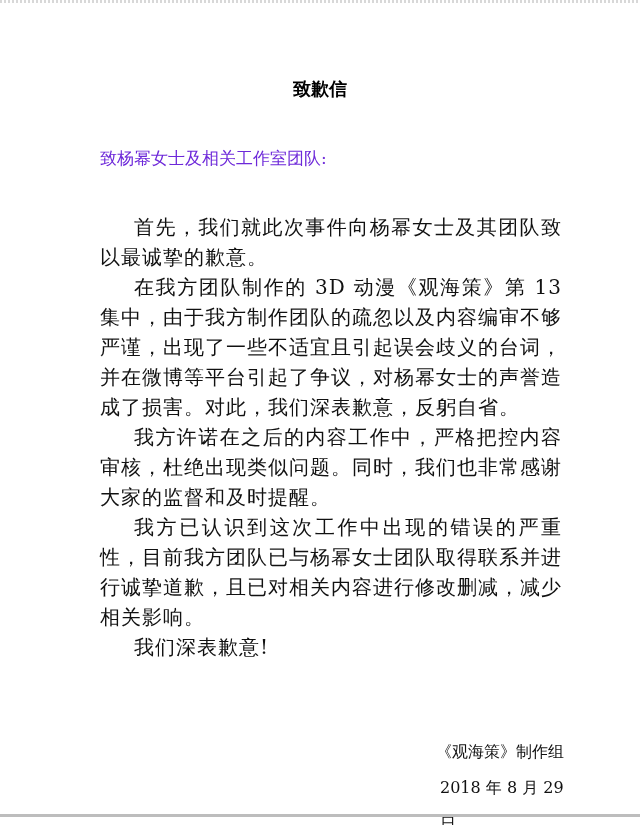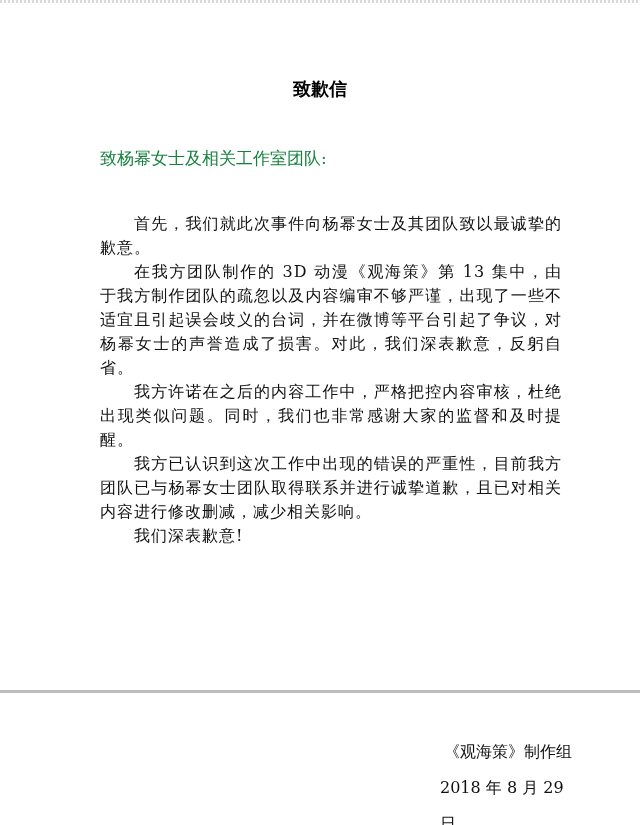--- a/index.html
+++ b/index.html
@@ -23,70 +23,70 @@
   }
   .bottom-border {
     position: absolute;
     left: 0; bottom: 0;
     width: 640px; height: 3px;
     background: #bdbdbd;
   }
   .page {
     position: absolute;
     left: 0; top: 0;
-    width: 640px; height: 693px;
+    width: 640px; height: 817px;
   }
   .title {
     position: absolute;
     top: 76px;
     left: 0;
     width: 640px;
     text-align: center;
     font-family: "DejaVu Sans", "Liberation Sans", sans-serif;
     font-weight: bold;
     font-size: 18px;
     line-height: 26px;
     color: #000;
     letter-spacing: 0px;
   }
   .salutation {
     position: absolute;
     top: 146px;
     left: 100px;
     font-size: 17px;
     line-height: 24px;
-    color: #15803d;
+    color: #6d28d9;
   }
   .body-text {
     position: absolute;
     top: 212px;
     left: 100px;
     width: 462px;
-    font-size: 16px;
-    line-height: 24px;
+    font-size: 20px;
+    line-height: 30px;
     letter-spacing: 1px;
     text-align: justify;
     color: #111;
   }
   .body-text p {
     margin: 0;
     text-indent: 34px;
   }
   .signature {
     position: absolute;
     top: 734px;
     left: 430px;
     width: 150px;
     font-size: 16px;
     line-height: 36px;
     color: #111;
   }
   .sig-group {
     display: block;
-    text-align: center;
+    text-align: left;
     padding-left: 6px;
   }
   .sig-date {
     display: block;
     text-align: left;
     padding-left: 10px;
   }
 </style>
 </head>
 <body>

